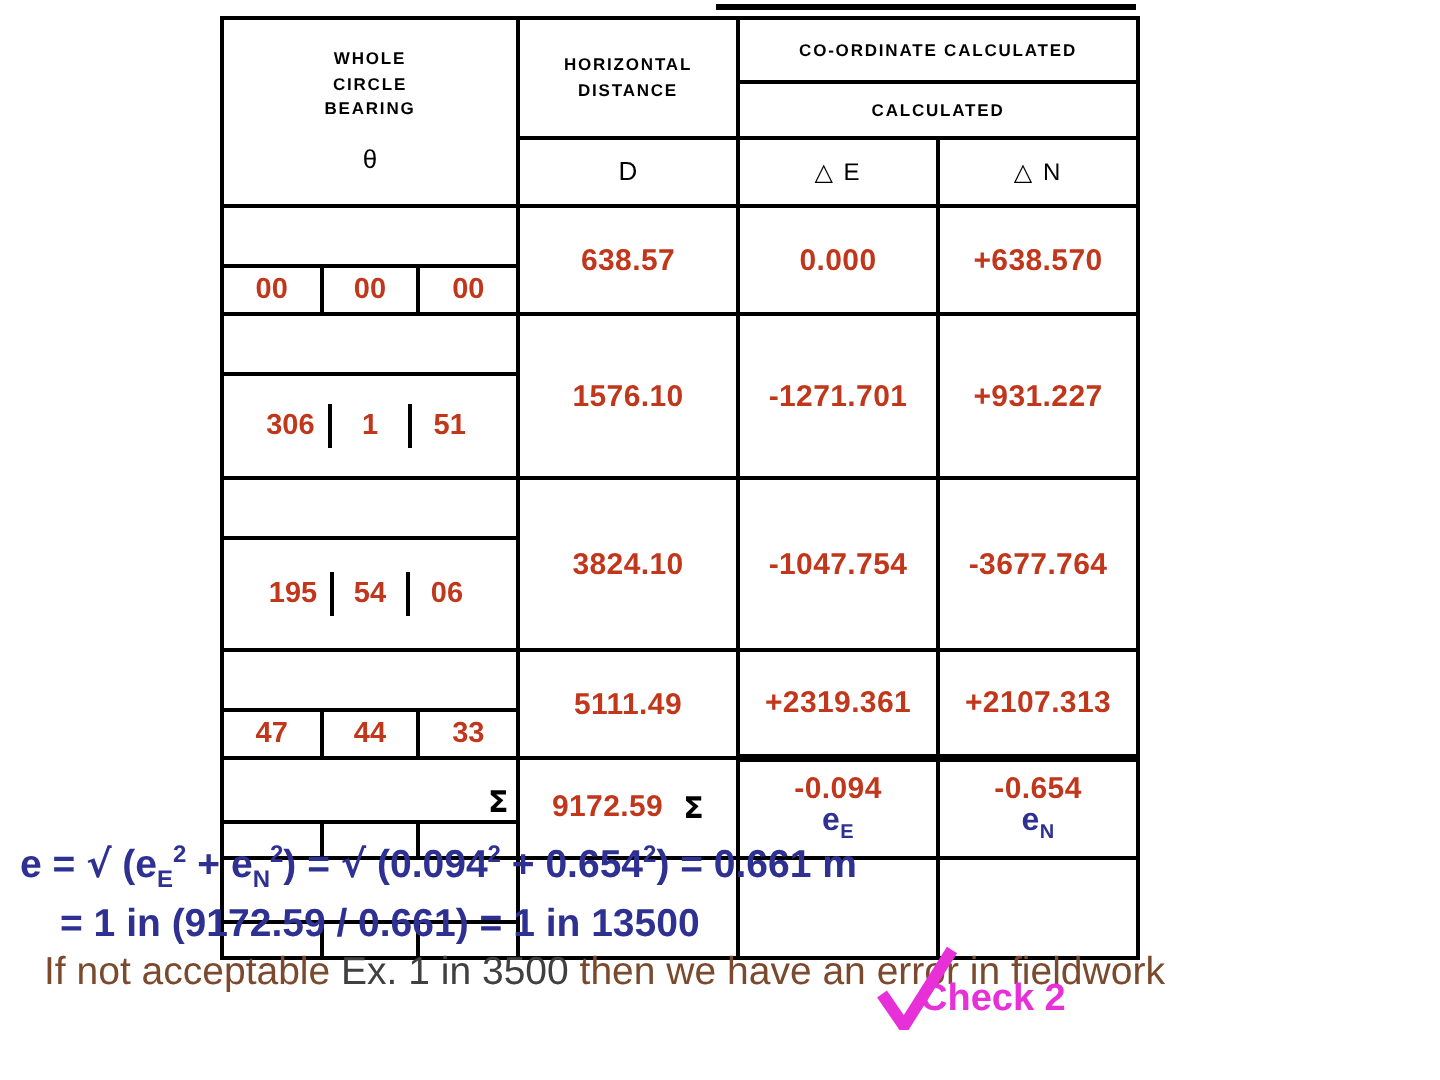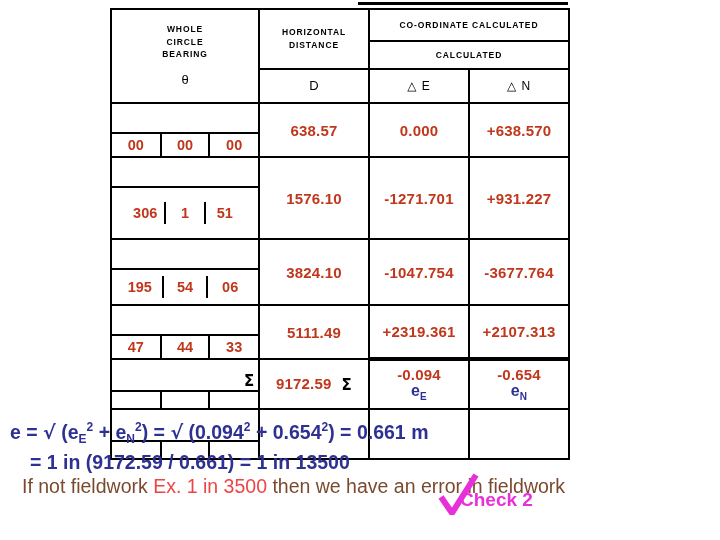--- a/index.html
+++ b/index.html
@@ -152,21 +152,21 @@
   .l1 { padding-left: 10px; }
   .l2 { padding-left: 10px; }
   .l3 { padding-left: 30px; position: relative; }
   .l4 {
     padding-left: 22px;
     color: #7B4A2E;
     font-weight: normal;
     font-size: 19.5px;
     line-height: 25px;
   }
-  .hl { color: #ef4444; }
+  .hl { color: #404040; }
   .radical {
     font-family: "DejaVu Sans", sans-serif;
     font-size: 19px;
     font-weight: bold;
   }
 
   
   #check2-mark {
     position: absolute;
     left: 438px;
@@ -263,21 +263,21 @@
       </td>
     </tr>
 
     <tr>
       <td style="height:28px"></td>
       <td rowspan="2" class="val">3824.10</td>
       <td rowspan="2" class="val">-1047.754</td>
       <td rowspan="2" class="val">-3677.764</td>
     </tr>
     <tr>
-      <td style="height:22px;padding:6px">
+      <td style="height:22px;padding:16px">
         <table class="split3">
               <tbody>
                 <tr>
           <td class="ang">195</td>
           <td class="ang">54</td>
           <td class="ang">06</td>
         </tr>
               </tbody>
             </table>
       </td>
@@ -356,19 +356,19 @@
     </table>
 </div>
 
 <div id="notes">
 
   <div class="line l1"><span>e = </span><span class="radical">√</span><span> (e</span><sub>E</sub><sup>2</sup><span> + e</span><sub>N</sub><sup>2</sup><span>)  = </span><span class="radical">√</span><span> (0.094</span><sup>2</sup><span> + 0.654</span><sup>2</sup><span>)  = 0.661 m</span></div>
 
 
   <div class="line l3">= 1 in (9172.59 / 0.661) = 1 in 13500</div>
 
-  <div class="line l4"><span>If not fieldwork </span><span class="hl">Ex. 1 in 3500</span><span> then we have an error in fieldwork</span></div>
+  <div class="line l4"><span>If not acceptable </span><span class="hl">Ex. 1 in 3500</span><span> then we have an error in fieldwork</span></div>
 </div>
 
 <svg id="check2-mark" viewBox="0 0 44 42">
   <path d="M3 24 L14 40 L38 2" stroke="#E830D8" stroke-width="6" fill="none" stroke-linecap="butt" stroke-linejoin="miter"></path>
 </svg>
 <div id="check2-label">Check 2</div>
 
 </body></html>

